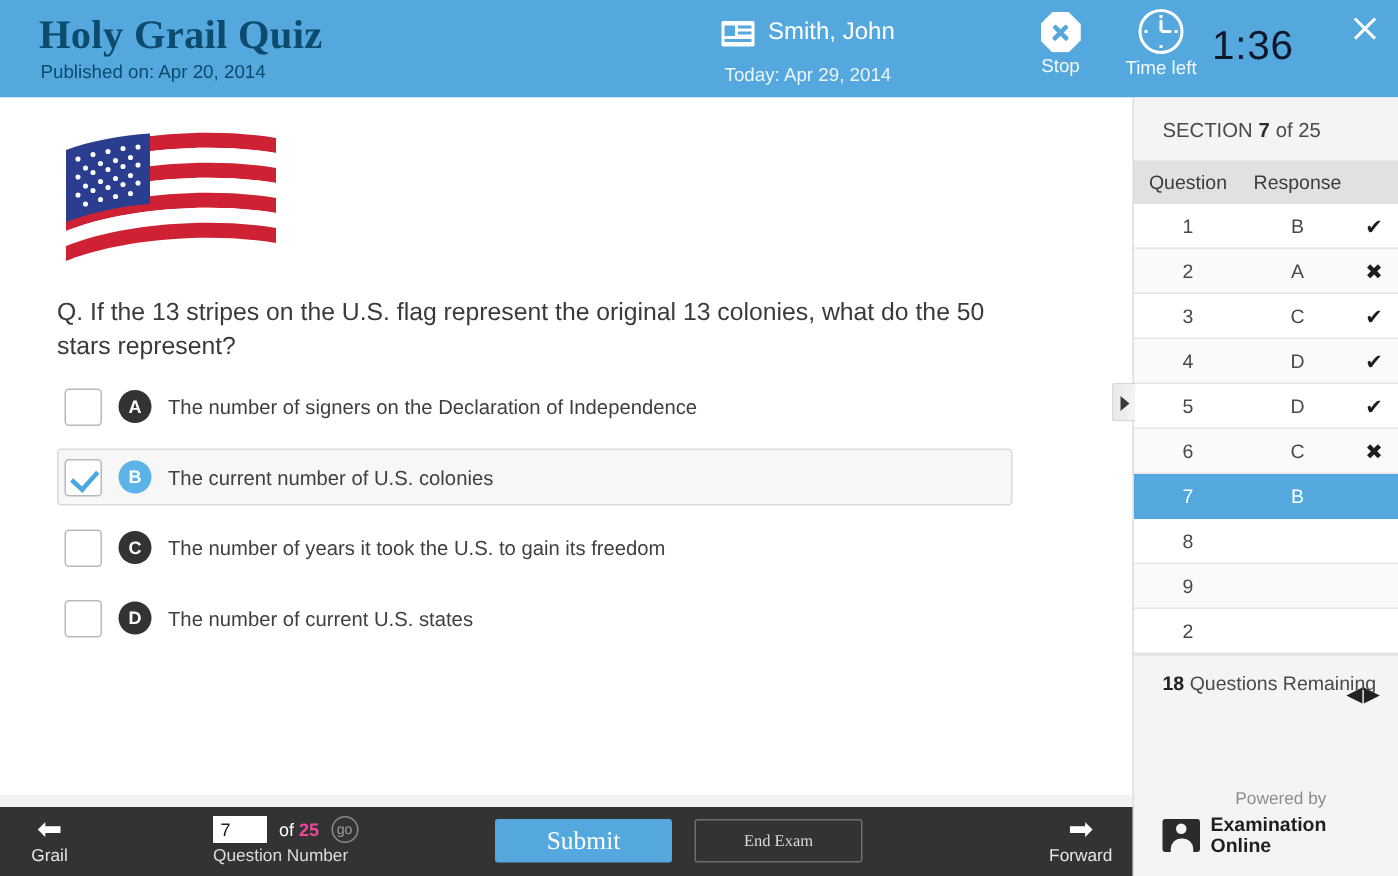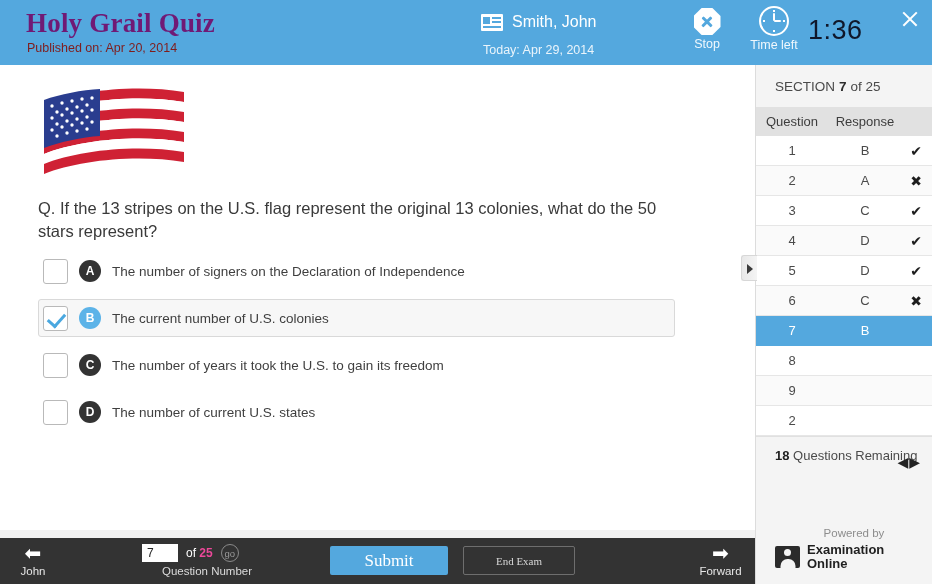--- a/index.html
+++ b/index.html
@@ -13,25 +13,25 @@
 
   
   .header {
     position: absolute; top: 0; left: 0; width: 932px; height: 65px;
     background: #54a8de; color: #fff;
   }
   .hdr-title {
     position: absolute; left: 26px; top: 8px;
     font-family: "Liberation Serif", serif;
     font-size: 27px; font-weight: bold; letter-spacing: .2px;
-    color: #701a75;
+    color: #0c4a6e;
   }
   .hdr-sub {
     position: absolute; left: 27px; top: 41px;
-    font-size: 12.5px; color: #7f1d1d;
+    font-size: 12.5px; color: #0c4a6e;
   }
   .hdr-user {
     position: absolute; left: 512px; top: 13px;
     font-size: 16px; color: #ffffff;
   }
   .hdr-idicon {
     position: absolute; left: 481px; top: 14px;
     width: 22px; height: 17px; background: #fff; border-radius: 1px;
   }
   .hdr-idicon i {
@@ -220,21 +220,21 @@
     font-size: 12px; color: #222; padding-left: 5px;
     font-family: "Liberation Sans", sans-serif;
   }
   .qnum-of { font-size: 12px; color: #ffffff; margin-left: 8px; }
   .qnum-of b { color: #ec4899; }
   .go-btn {
     width: 18px; height: 18px; border-radius: 50%; border: 1.5px solid #8a8a8a;
     color: #9b9b9b; font-size: 9.5px; display: flex; align-items: center;
     justify-content: center; margin-left: 8px; cursor: pointer;
   }
-  .qnum-label { font-size: 11.5px; color: #dcdcdc; margin-top: 3px; text-align: center; }
+  .qnum-label { font-size: 11.5px; color: #dcdcdc; margin-top: 3px; }
 
   .submit-btn {
     position: absolute; left: 330px; top: 8px; width: 118px; height: 29px;
     background: #54a8de; border: none; color: #ffffff;
     font-family: "Liberation Serif", serif; font-size: 17px;
     border-radius: 2px; cursor: pointer;
   }
   .endexam-btn {
     position: absolute; left: 463px; top: 8px; width: 112px; height: 29px;
     background: transparent; border: 1px solid #6e6e6e; color: #d8d8d8;
@@ -438,21 +438,21 @@
           <span>Examination</span><br>
           <span>Online</span>
         </span>
       </div>
     </div>
   </div>
 
   <div class="bottombar">
     <div class="nav-btn back-btn">
       <span class="arrow-glyph">⬅</span>
-      <span class="lbl">John</span>
+      <span class="lbl">Grail</span>
     </div>
 
     <div class="qnum-wrap">
       <div class="qnum-line">
         <input class="qnum-input" value="7" style="">
         <span class="qnum-of">
           <span>of</span>
           <b>25</b>
         </span>
         <div class="go-btn">go</div>

